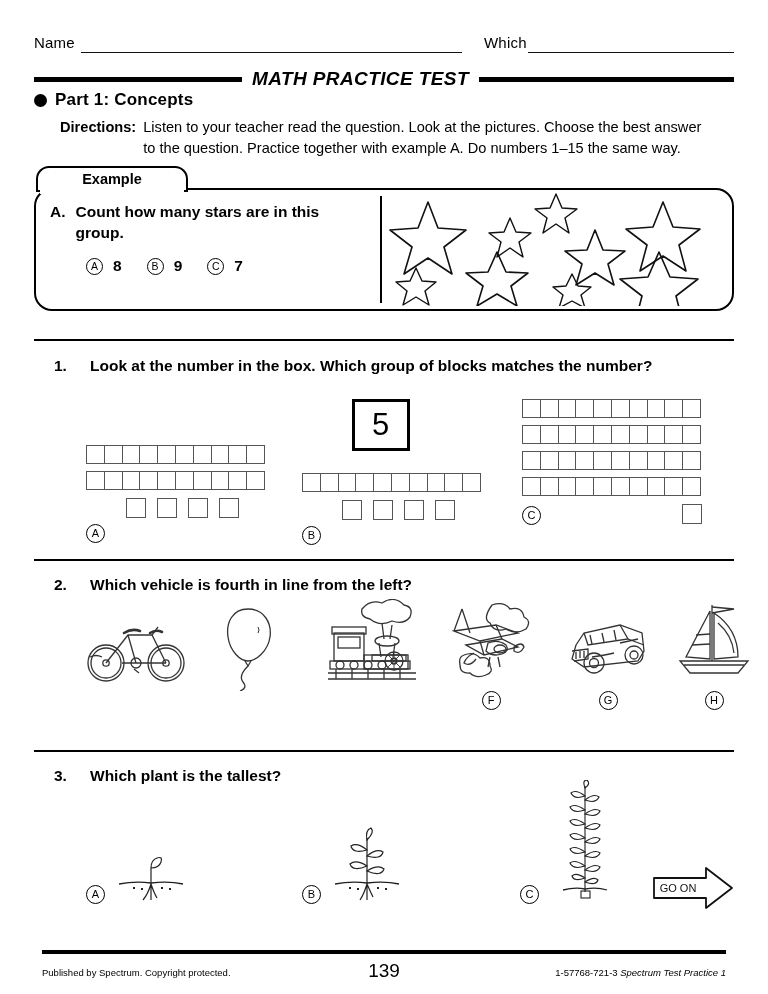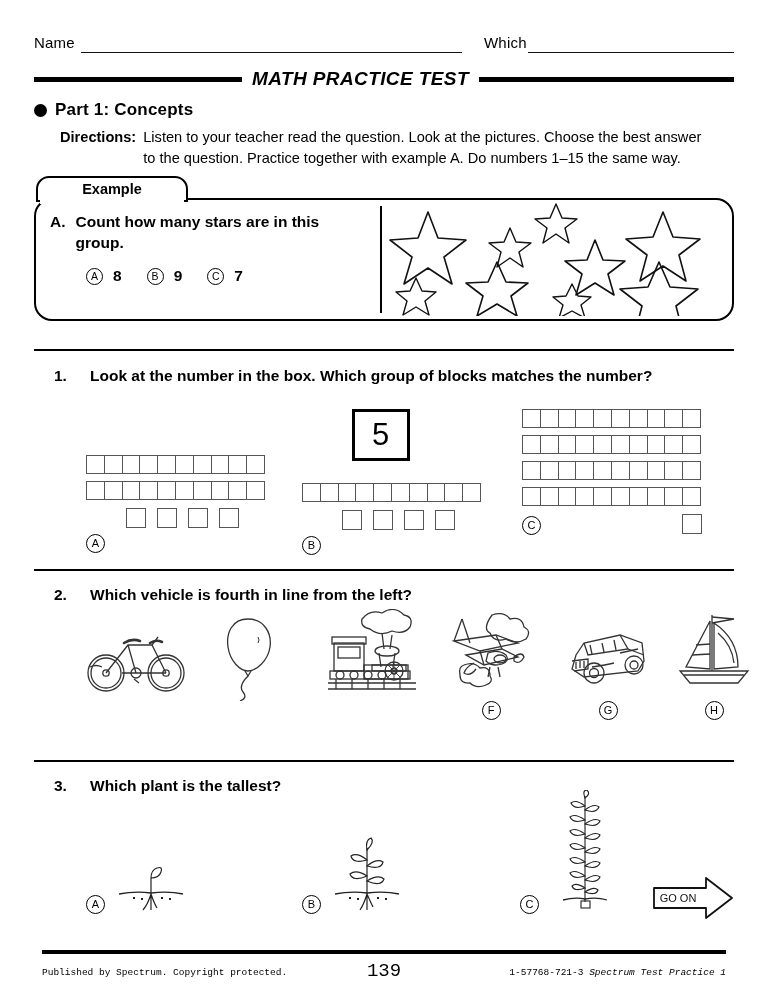--- a/index.html
+++ b/index.html
@@ -38,21 +38,21 @@
   .titlebar .bar { height: 5px; background: #000; flex: 1 1 auto; }
   .titlebar .bar.left { max-width: 208px; }
   .titlebar .t {
     font-size: 19px; font-weight: bold; font-style: italic;
     letter-spacing: .4px; white-space: nowrap;
   }
 
   
   .parthead {
     display: flex; align-items: center; gap: 8px;
-    margin-top: 10px;
+    margin-top: 0;
   }
   .dot { width: 13px; height: 13px; border-radius: 50%; background: #000; flex: none; }
   .parthead .h { font-size: 17px; font-weight: bold; letter-spacing: .2px; }
 
   
   .directions {
     margin-top: 7px; padding-left: 26px;
     display: flex; align-items: flex-start; gap: 7px;
     font-size: 14.6px; line-height: 1.42;
   }
@@ -131,21 +131,21 @@
   
   .prow { position: relative; height: 132px; }
   .pitem { position: absolute; }
 
   .goon { position: absolute; right: 0px; bottom: 8px; width: 82px; height: 44px; }
 
   
   .footbar { position: absolute; left: 42px; right: 42px; bottom: 40px; height: 4.5px; background: #000; }
   .footer {
     position: absolute; left: 42px; right: 42px; bottom: 16px;
-    display: flex; align-items: baseline; font-size: 9.5px; font-family: Liberation Mono, monospace;
+    display: flex; align-items: baseline; font-size: 9.5px;
   }
   .footer .fl { flex: 0 0 auto; }
   .footer .fc { position: absolute; left: 0; right: 0; text-align: center; font-size: 19px; bottom: -4px; }
   .footer .fr { margin-left: auto; font-size: 9.5px; white-space: nowrap; }
   .footer .fr i { font-style: italic; margin-top: 7px; }
 
   svg { display: block; }
 </style>
 </head>
 <body>

